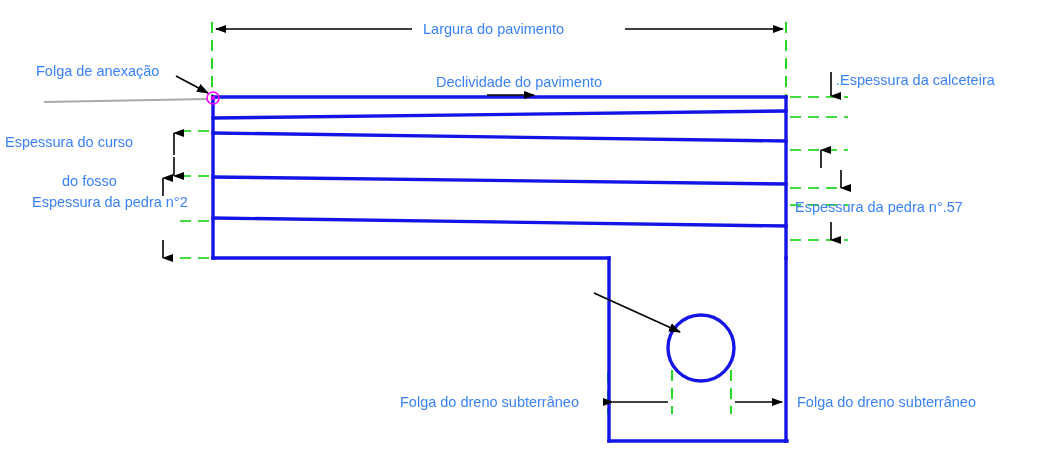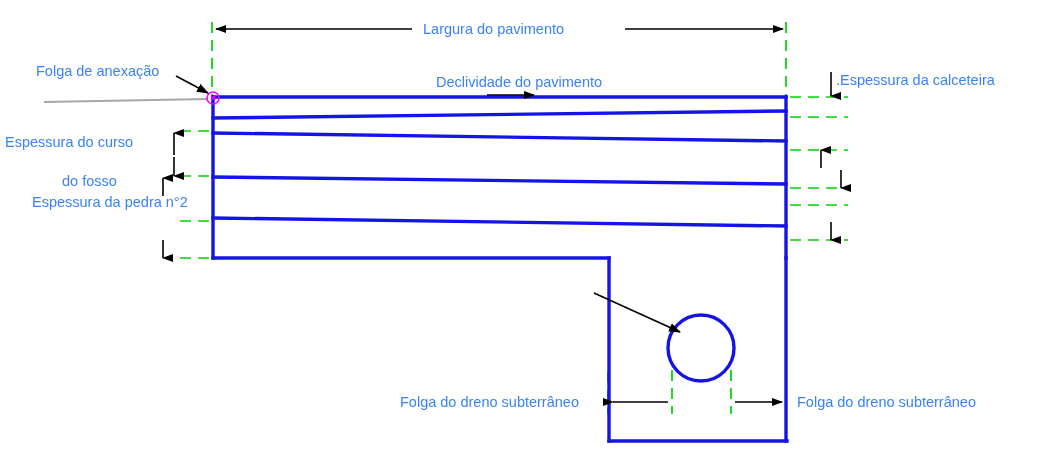--- a/index.html
+++ b/index.html
@@ -148,19 +148,20 @@
   <div class="lbl" style="left:436px; top:73px;">Declividade do pavimento</div>
 
   <div class="lbl" style="left:836px; top:71px;">.Espessura da calceteira</div>
 
   <div class="lbl" style="left:5px; top:133px;">Espessura do curso</div>
 
   <div class="lbl" style="left:62px; top:152px;margin-top:20px;">do fosso</div>
 
   <div class="lbl" style="left:32px; top:193px;">Espessura da pedra n°2</div>
 
+  <div class="lbl" style="left:795px; top:198px;">Espessura da pedra n°.57</div>
 
 
   <div class="lbl" style="left:400px; top:393px;">Folga do dreno subterrâneo</div>
 
   <div class="lbl" style="left:797px; top:393px;">Folga do dreno subterrâneo</div>
 
 </div>
 
 </body></html>

